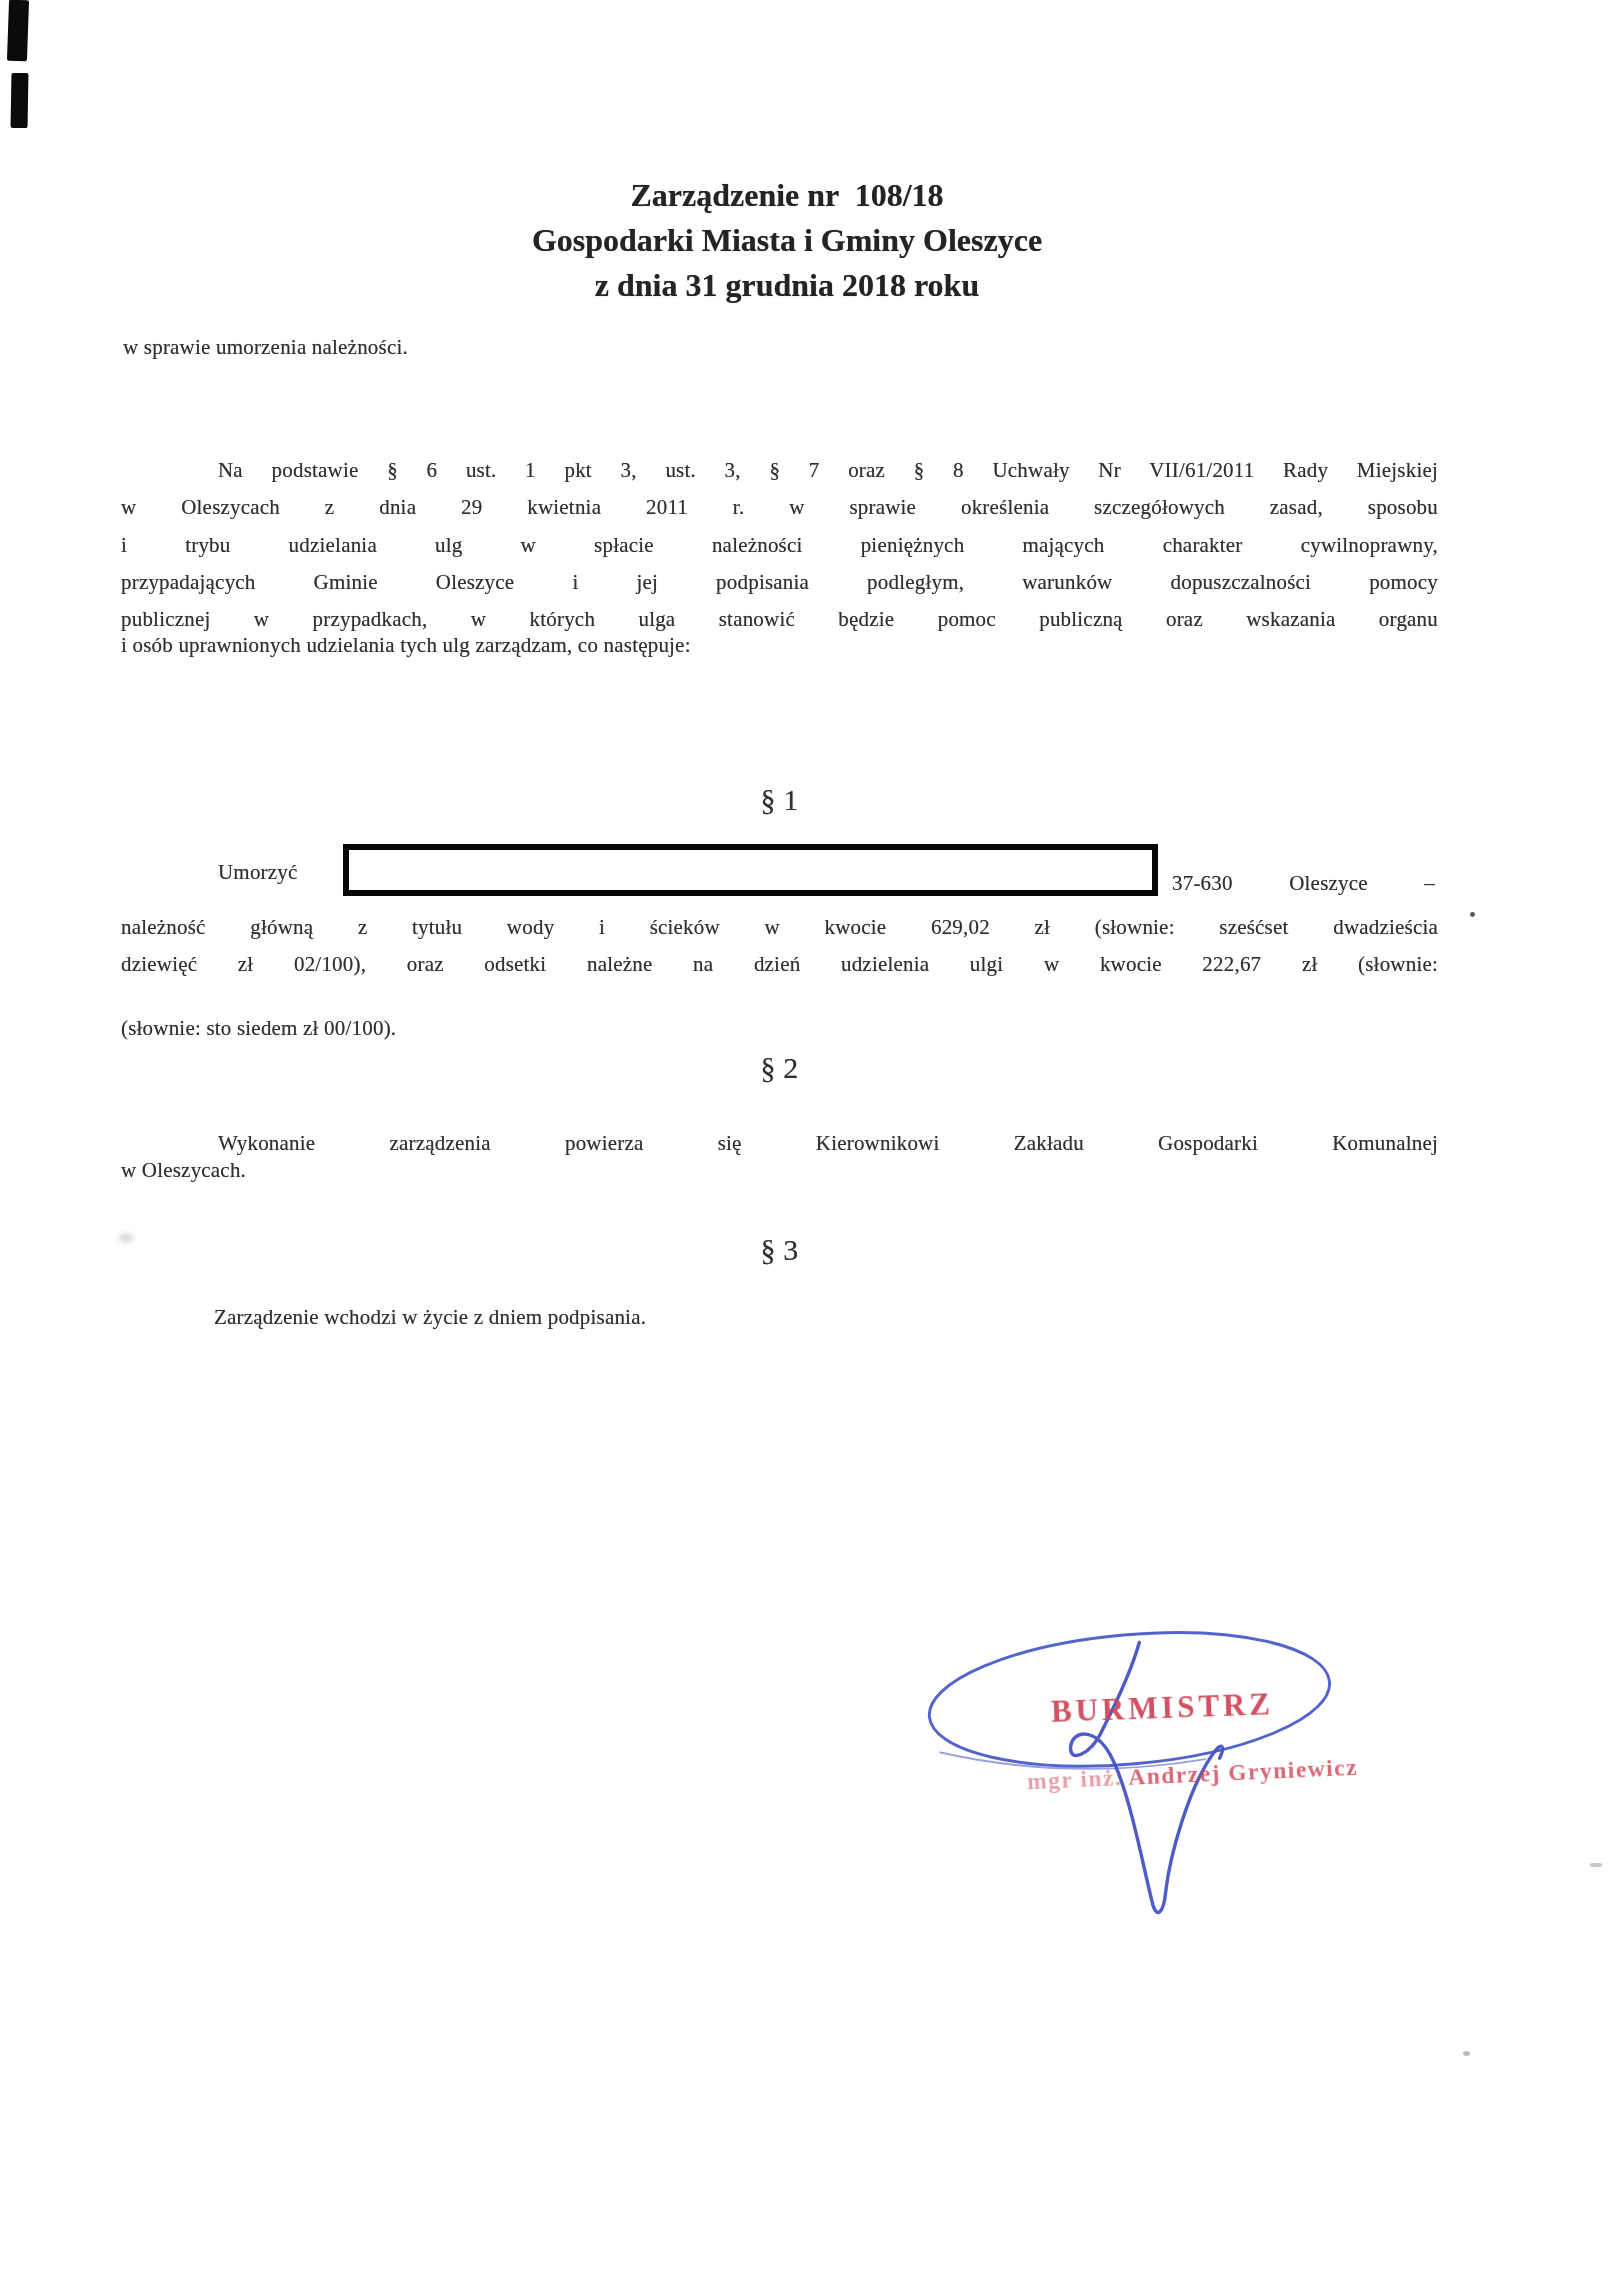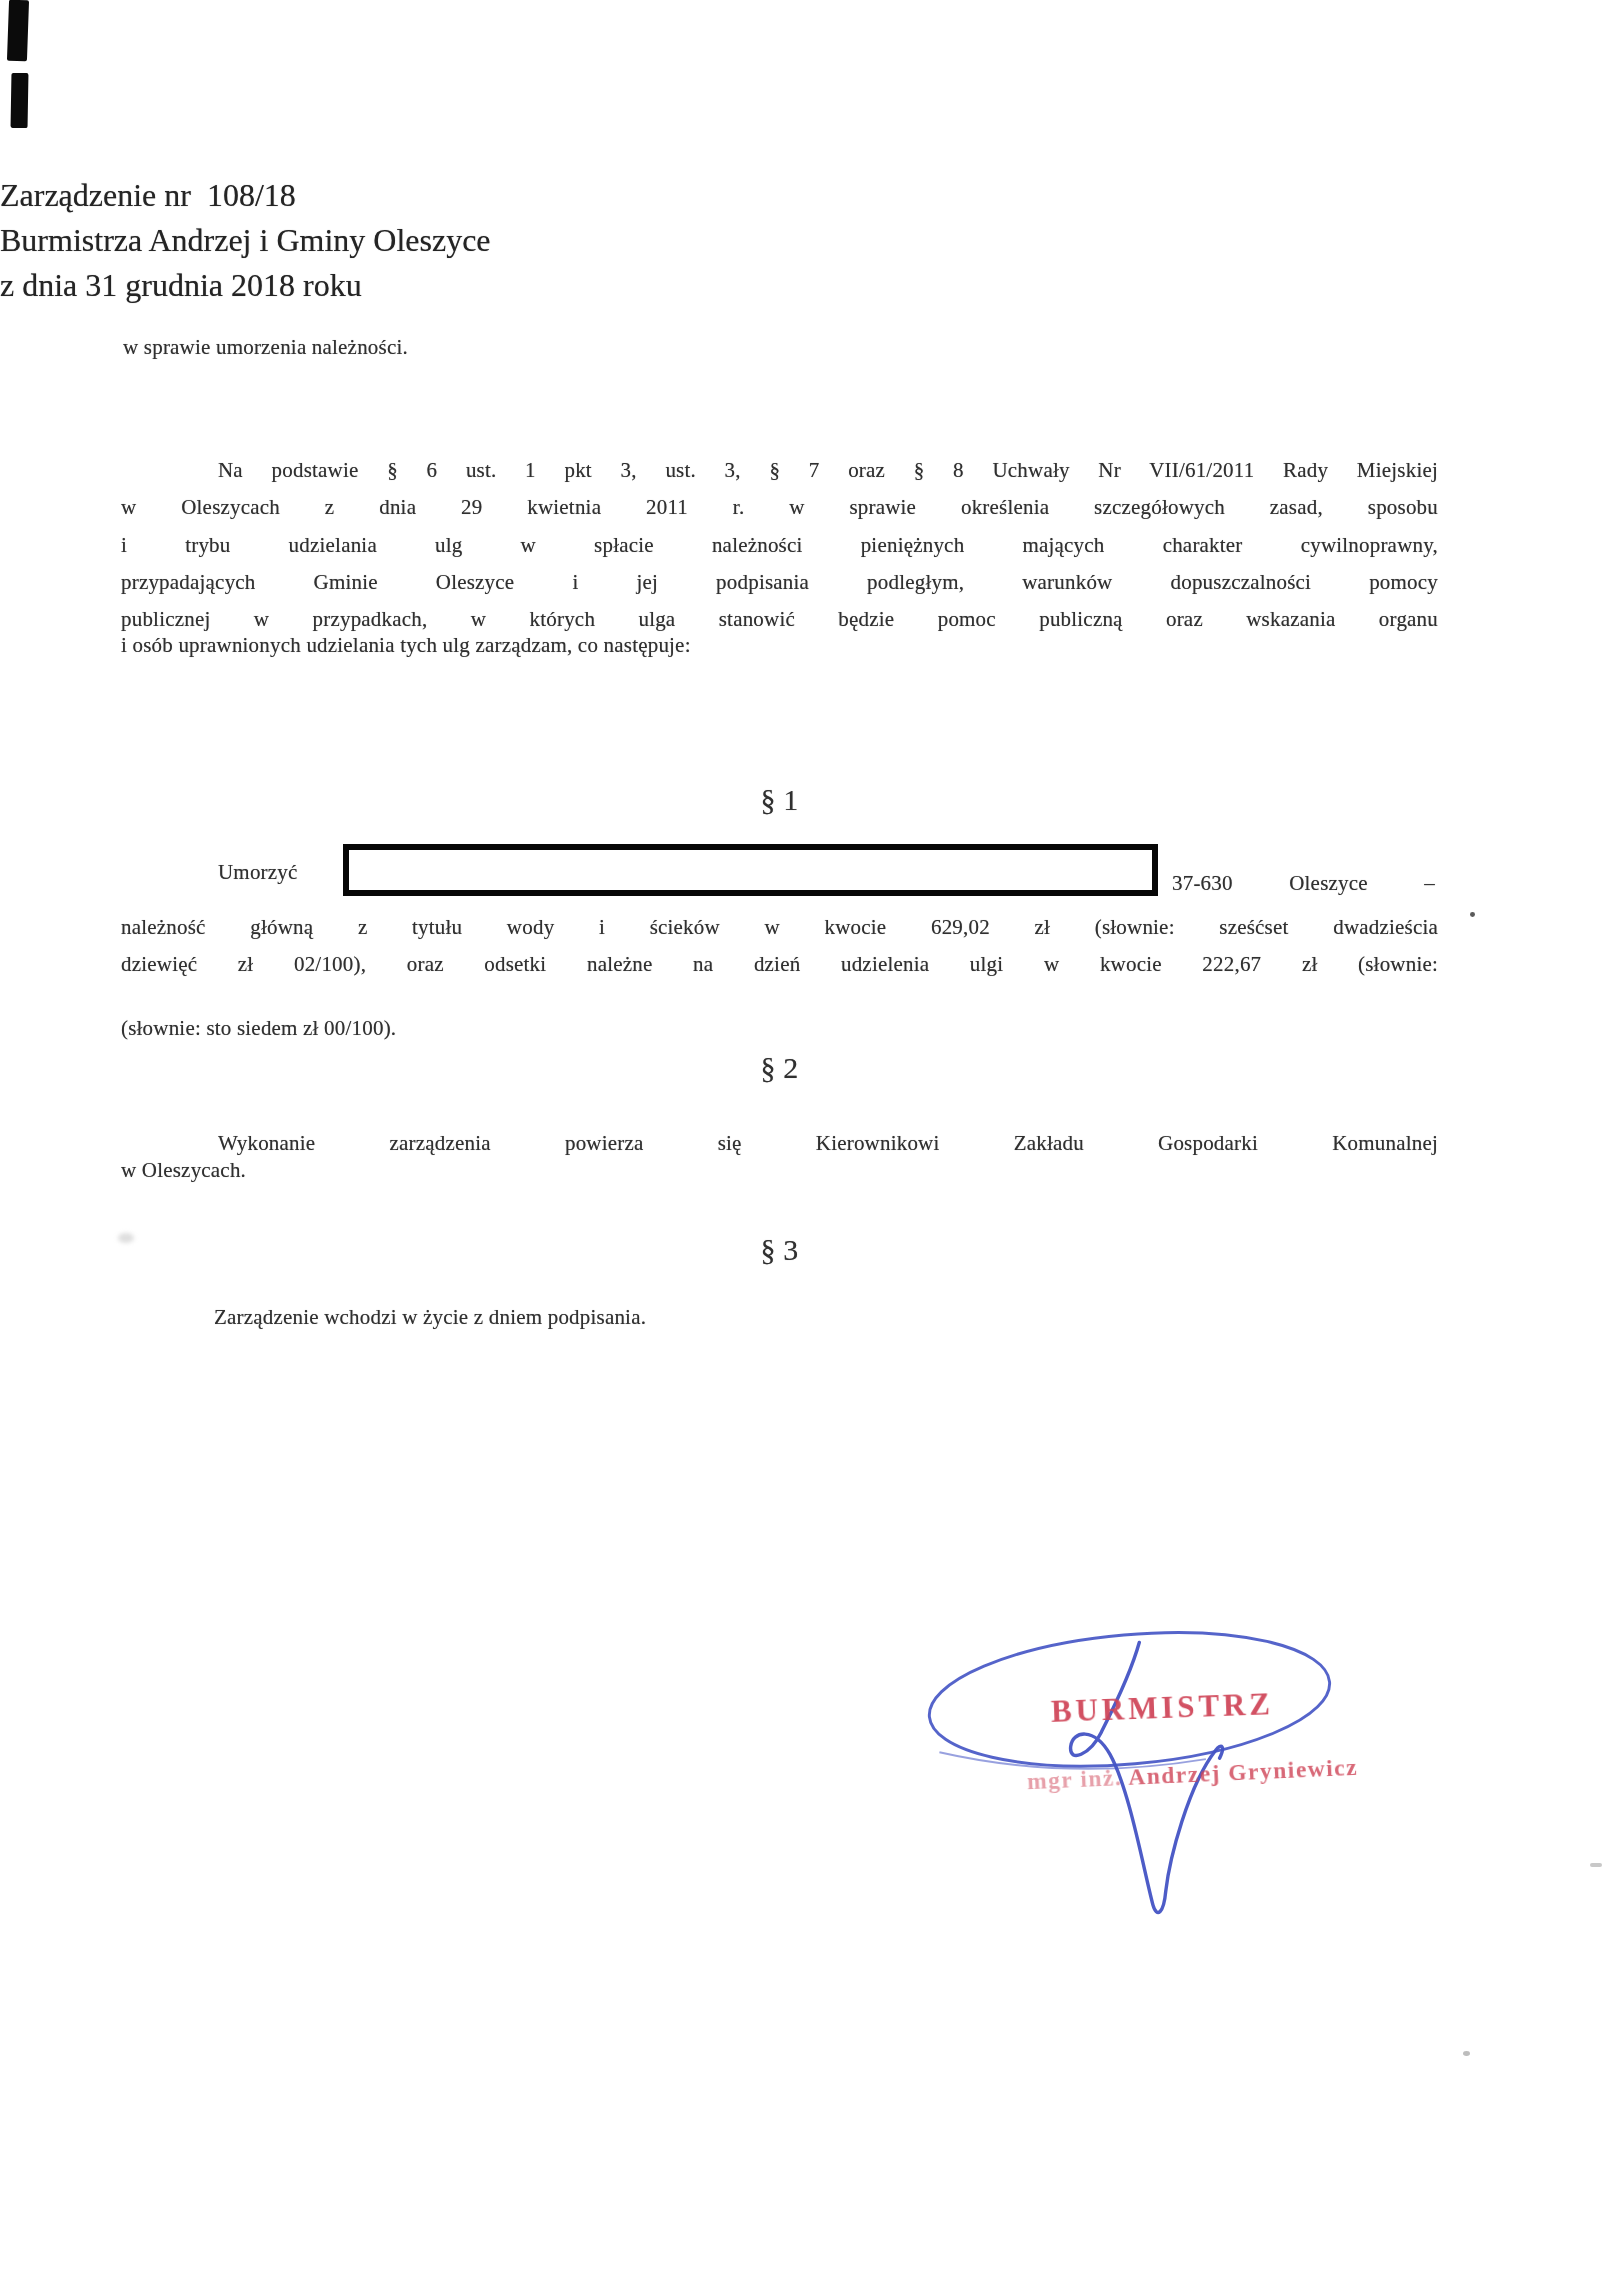--- a/index.html
+++ b/index.html
@@ -26,21 +26,22 @@
     letter-spacing:0.2px;
     white-space:nowrap;
   }
   .bl{ 
     left:121px;width:1317px;white-space:normal;
   }
   .j{ text-align:justify; text-align-last:justify;margin-top:11px; }
   .ind{ padding-left:97px; box-sizing:border-box; }
   .title-line{
     position:absolute;left:0;width:1574px;
-    font-size:32px;font-weight:normal;color:#242424;
+    text-align:center;
+    font-size:32px;font-weight:bold;color:#242424;
     text-shadow:0 0 0.8px rgba(30,30,30,.6);
     white-space:pre;
   }
   .sec-heading{
     position:absolute;left:121px;width:1317px;
     text-align:center;font-size:30px;
   }
   .redaction{
     position:absolute;
     left:343px;top:844px;
@@ -88,21 +89,21 @@
 <div class="page">
 
   <div class="corner-mark m1"></div>
   <div class="corner-mark m2"></div>
   <div class="speck s1"></div>
   <div class="speck s2"></div>
   <div class="speck s3"></div>
   <div class="speck s4"></div>
 
   <div class="title-line" style="top:177px">Zarządzenie nr  108/18</div>
-  <div class="title-line" style="top:222px">Burmistrza Andrzej i Gminy Oleszyce</div>
+  <div class="title-line" style="top:222px">Gospodarki Miasta i Gminy Oleszyce</div>
   <div class="title-line" style="top:267px">z dnia 31 grudnia 2018 roku</div>
 
   <div class="txt" style="left:123px;top:329px">w sprawie umorzenia należności.</div>
 
   <div class="txt bl j ind" style="top:441px">Na podstawie § 6 ust. 1 pkt 3,  ust. 3, § 7 oraz § 8 Uchwały Nr VII/61/2011 Rady Miejskiej</div>
   <div class="txt bl j" style="top:478px">w Oleszycach z dnia 29 kwietnia 2011 r. w sprawie określenia szczegółowych zasad, sposobu</div>
   <div class="txt bl j" style="top:516px">i trybu udzielania ulg w spłacie należności pieniężnych mających charakter cywilnoprawny,</div>
   <div class="txt bl j" style="top:553px">przypadających Gminie Oleszyce i jej podpisania podległym, warunków dopuszczalności pomocy</div>
   <div class="txt bl j" style="top:590px">publicznej w przypadkach, w których ulga stanowić będzie pomoc publiczną oraz wskazania organu</div>
   <div class="txt bl" style="top:627px">i osób uprawnionych udzielania tych ulg zarządzam, co następuje:</div>

